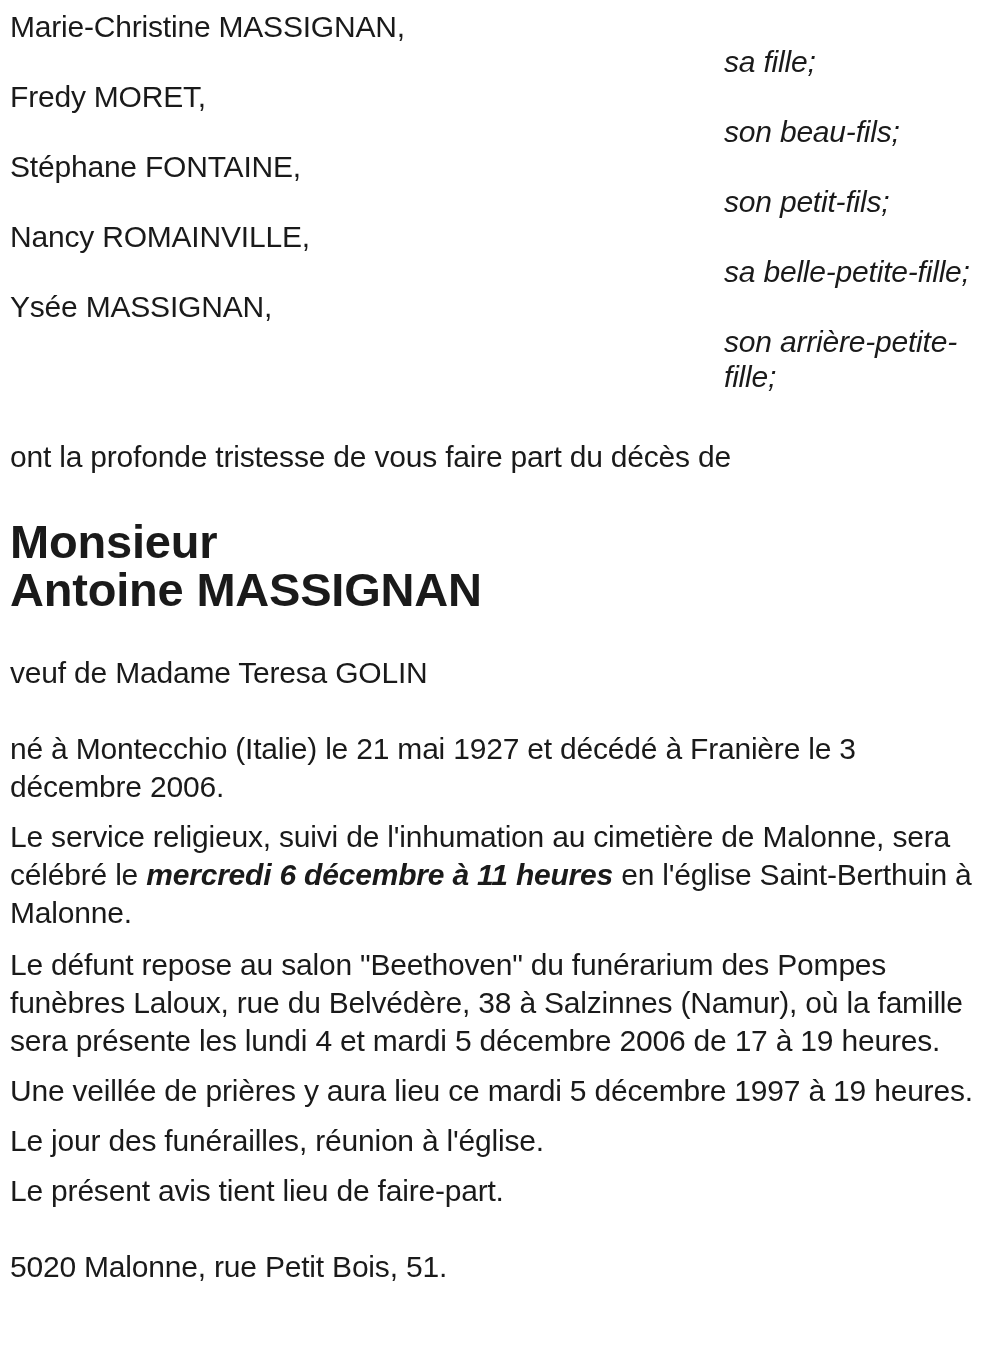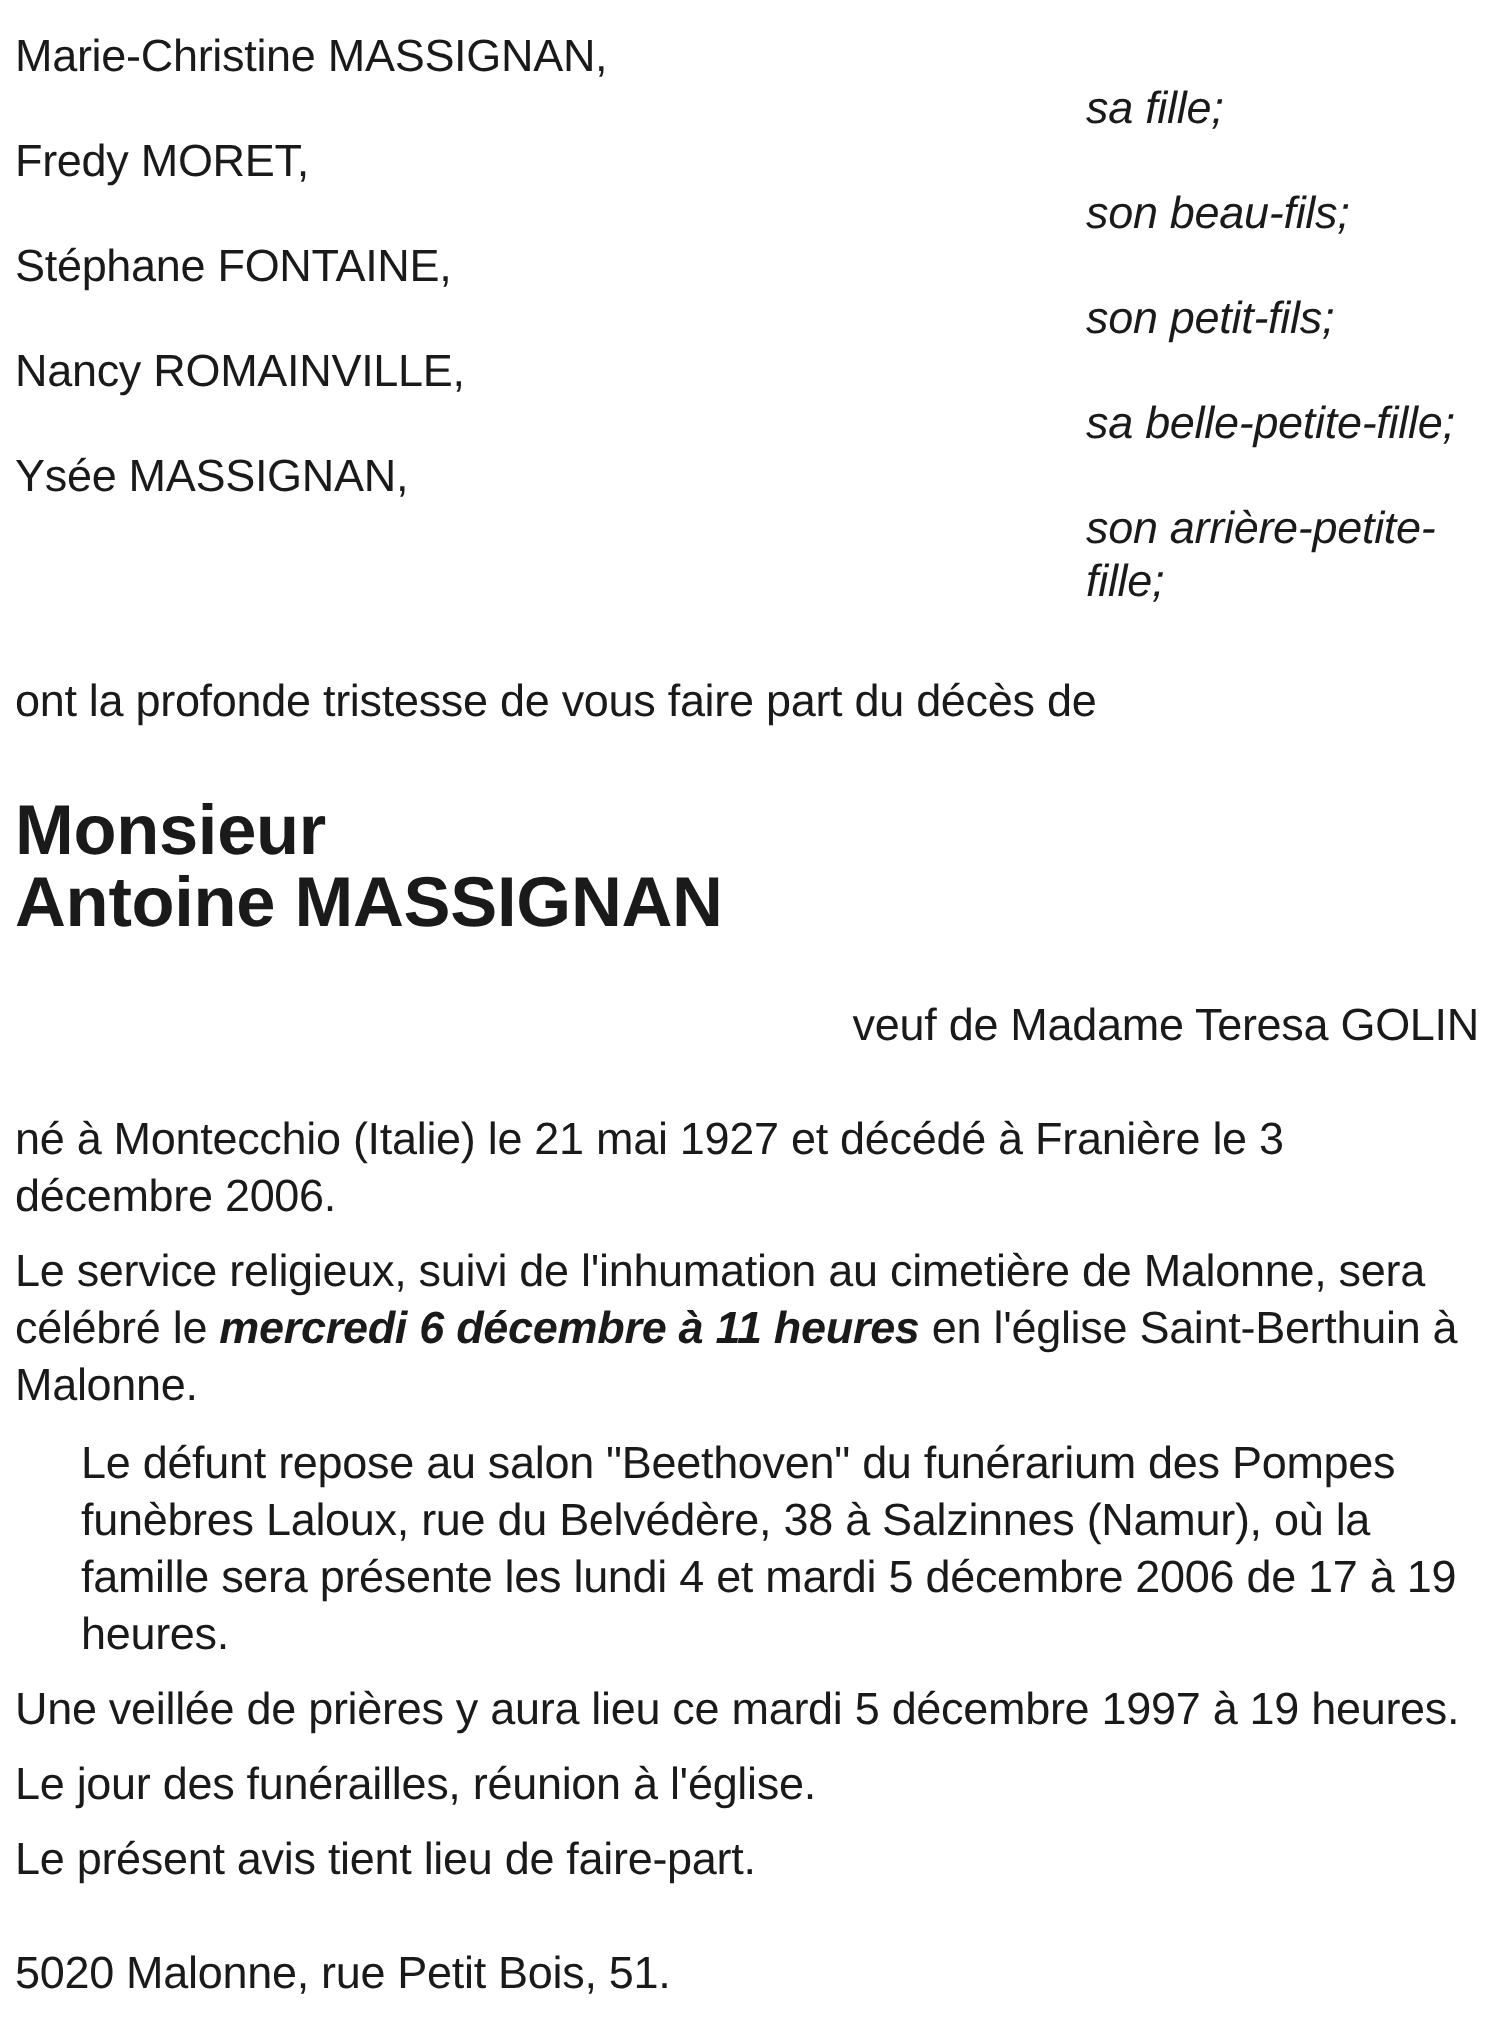--- a/index.html
+++ b/index.html
@@ -6,21 +6,21 @@
   html, body {
     margin: 0;
     padding: 0;
     background: #ffffff;
   }
   .page {
     position: relative;
     width: 1000px;
     height: 1358px;
     box-sizing: border-box;
-    padding: 20px 14px 0 10px;
+    padding: 9px 14px 0 10px;
     background: #ffffff;
     color: #1a1a1a;
     font-family: "Liberation Sans", "DejaVu Sans", sans-serif;
     font-size: 30px;
     letter-spacing: -0.2px;
     overflow: hidden;
   }
   
   .family-entry .member-name {
     line-height: 35px;
@@ -38,24 +38,24 @@
     margin: 0;
   }
   .relatives      { margin-top: 15px; }
   .announcement   { margin-top: 44px; }
   .deceased-block {
     margin-top: 42px;
     font-weight: bold;
     font-size: 47px;
     line-height: 48px;
   }
-  .widower        { margin-top: 40px; text-align: right; }
+  .widower        { margin-top: 40px; }
   .birth-death    { margin-top: 38px; }
   .service        { margin-top: 12px; }
-  .repose         { margin-top: 14px; margin-left: 44px; }
+  .repose         { margin-top: 14px; }
   .vigil          { margin-top: 12px; }
   .funeral-day    { margin-top: 12px; }
   .notice         { margin-top: 12px; }
   .address        { margin-top: 38px; }
   .bold { font-weight: bold; font-style: italic; }
 </style>
 </head>
 <body>
 
 <div class="page">

